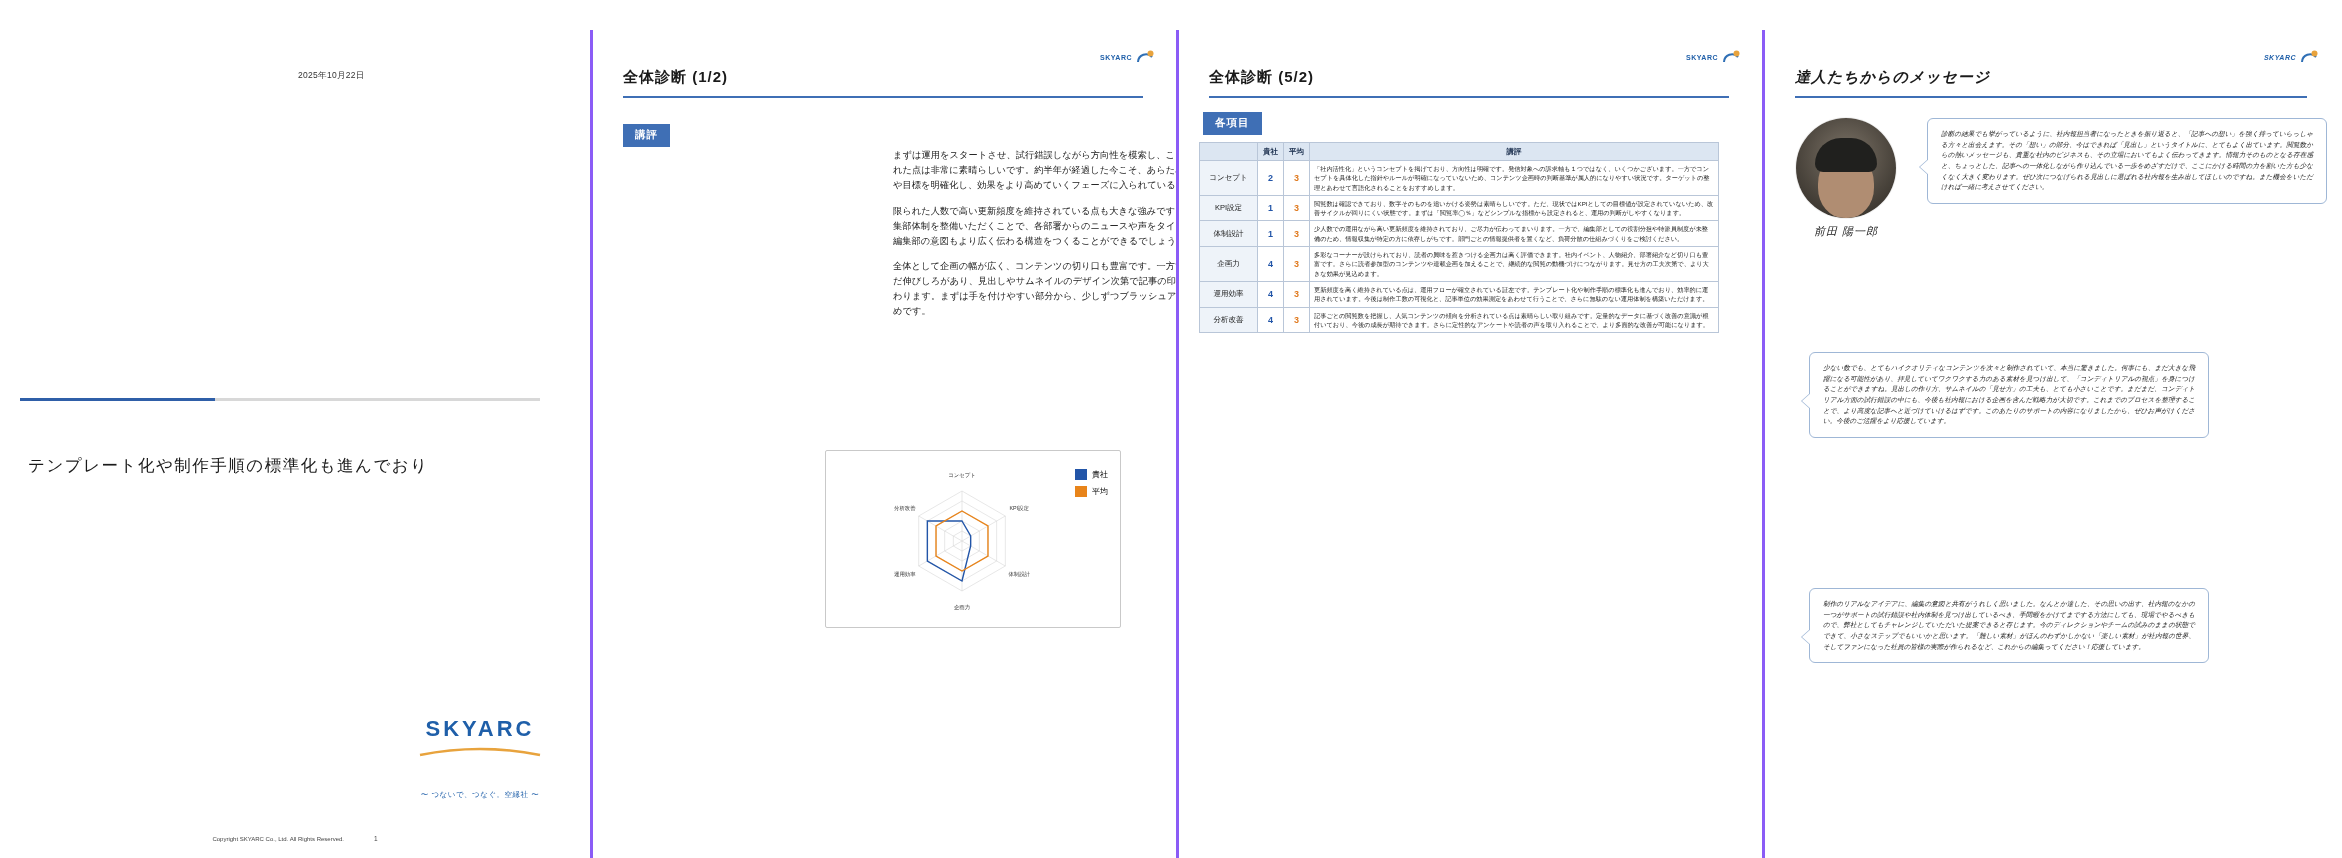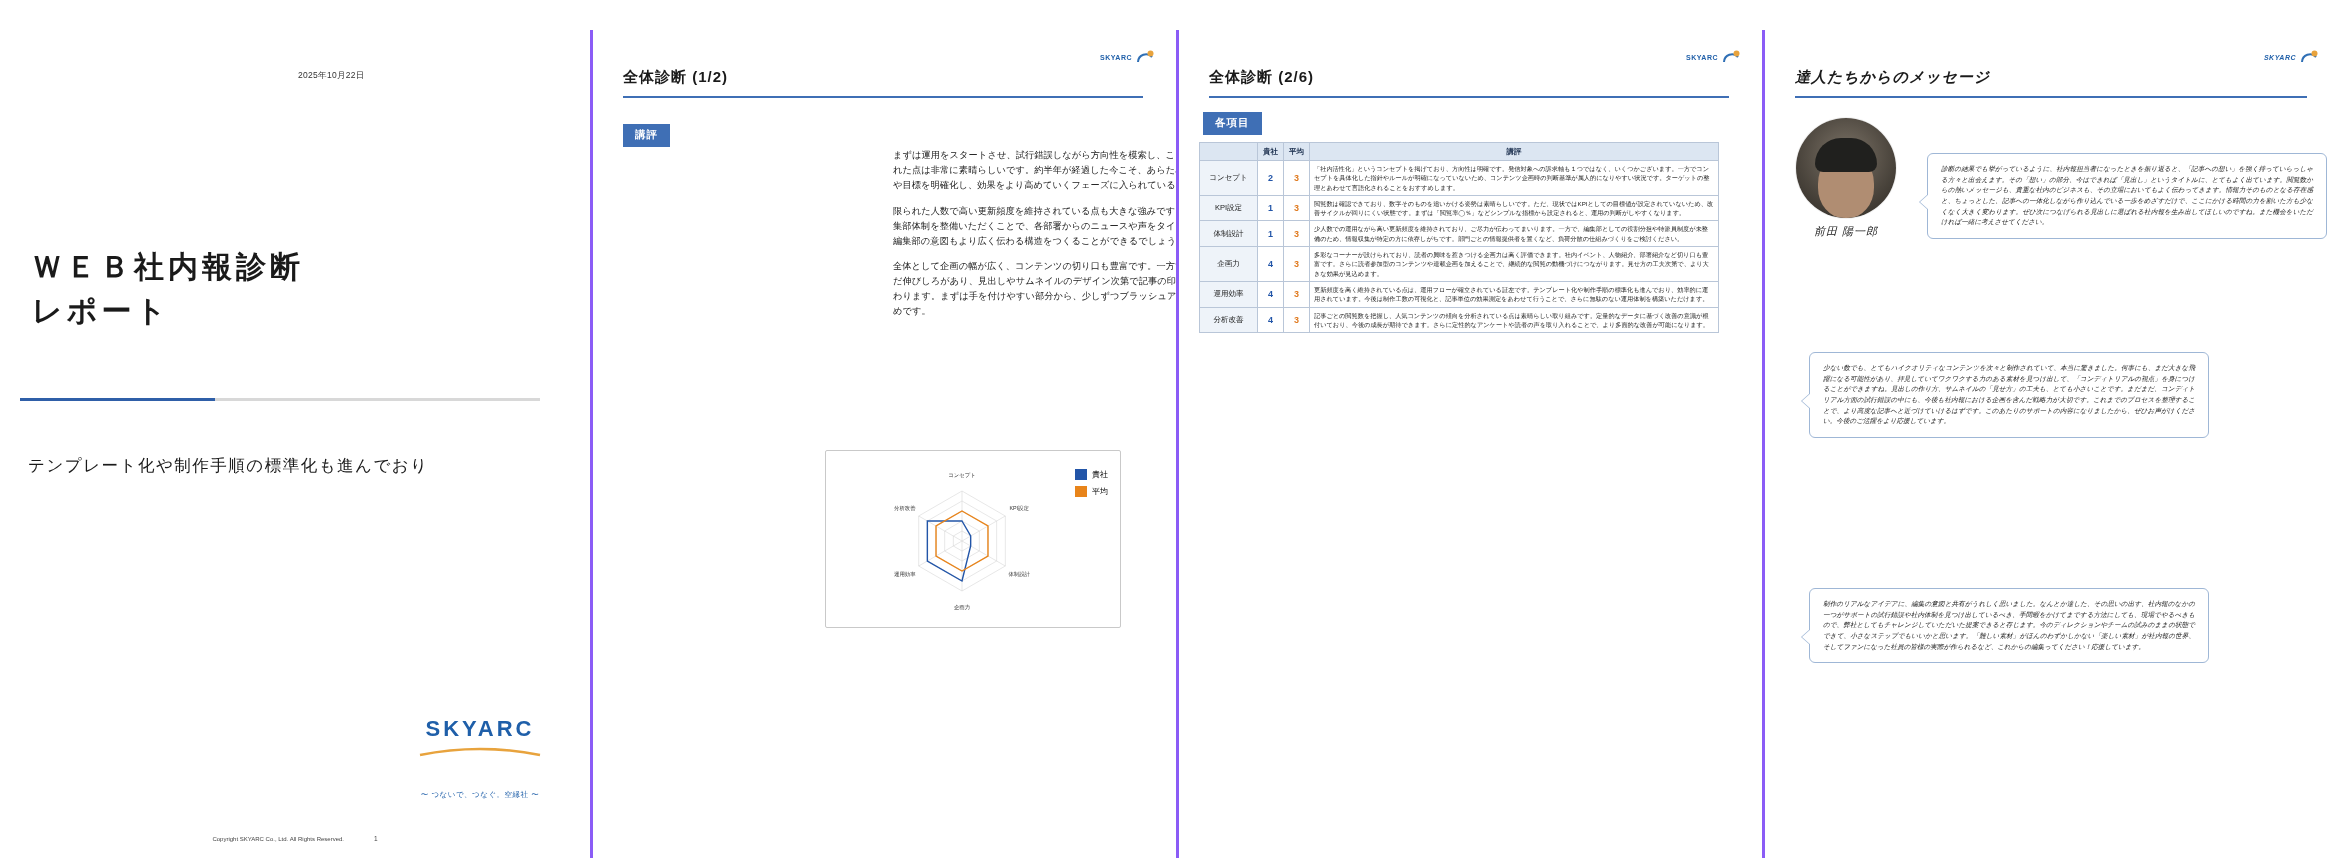--- a/index.html
+++ b/index.html
@@ -144,21 +144,21 @@
     text-align: center; width: 26px; font-size: 9px; font-weight: bold;
   }
   .tbl td.num.blue { color: #2255a8; }
   .tbl td.num.orange { color: #e07a1f; }
   .tbl td.cmt {
     font-size: 6.2px; line-height: 1.5; text-align: left; color: #222;
   }
 
   
   .msg {
-    position: absolute; left: 22px; display: flex; align-items: flex-end;
+    position: absolute; left: 22px; display: flex; align-items: flex-start;
   }
   .msg .who { width: 118px; text-align: center; }
   .avatar {
     width: 100px; height: 100px; border-radius: 50%;
     margin: 0 auto 6px; overflow: hidden; position: relative;
     box-shadow: 0 0 0 1px rgba(0,0,0,.06);
   }
   .av-a { background: radial-gradient(circle at 50% 38%, #7d7468 0%, #4a443c 60%, #2b2722 100%); }
   .av-b { background: radial-gradient(circle at 50% 40%, #c9c2b6 0%, #8e877b 55%, #5c564c 100%); }
   .av-c { background: radial-gradient(circle at 50% 40%, #e4cfb2 0%, #b79a73 55%, #6d573b 100%); }
@@ -209,24 +209,20 @@
   .footer .pno { font-size: 6.5px; color: #444; }
 </style>
 </head>
 <body>
 
 <div class="deck">
 
   <section class="slide s1">
     <div class="cover-date">2025年10月22日</div>
 
-    <div class="cover-title">
-      <div>ＷＥＢ社内報診断</div>
-      <div>レポート</div>
-    </div>
 
     <div class="cover-rule">
         <div class="fill"></div>
       </div>
 
     <div class="cover-client">テンプレート化や制作手順の標準化も進んでおり</div>
 
     <div class="cover-logo">
       <div class="name">SKYARC</div>
       <div class="swoosh">
@@ -311,21 +307,21 @@
     <div class="logo-sky">
       <span class="txt">SKYARC</span>
       <span class="logo-arc">
         <svg width="18" height="18" viewBox="0 0 18 18">
           <path d="M2 14 A8 8 0 0 1 16 9" stroke="#2f6fb5" stroke-width="2" fill="none"></path>
           <circle cx="14.5" cy="5.5" r="3" fill="#e8a33d"></circle>
         </svg>
       </span>
     </div>
 
-    <div class="pg-title">全体診断 (2/6)</div>
+    <div class="pg-title">全体診断 (5/2)</div>
     <div class="pg-rule w3"></div>
 
     <div class="sec-tag" style="left:24px; top:82px;">各項目</div>
 
     <table class="tbl">
       <colgroup>
         <col style="width:58px">
           <col style="width:26px">
           <col style="width:26px">
           <col>

